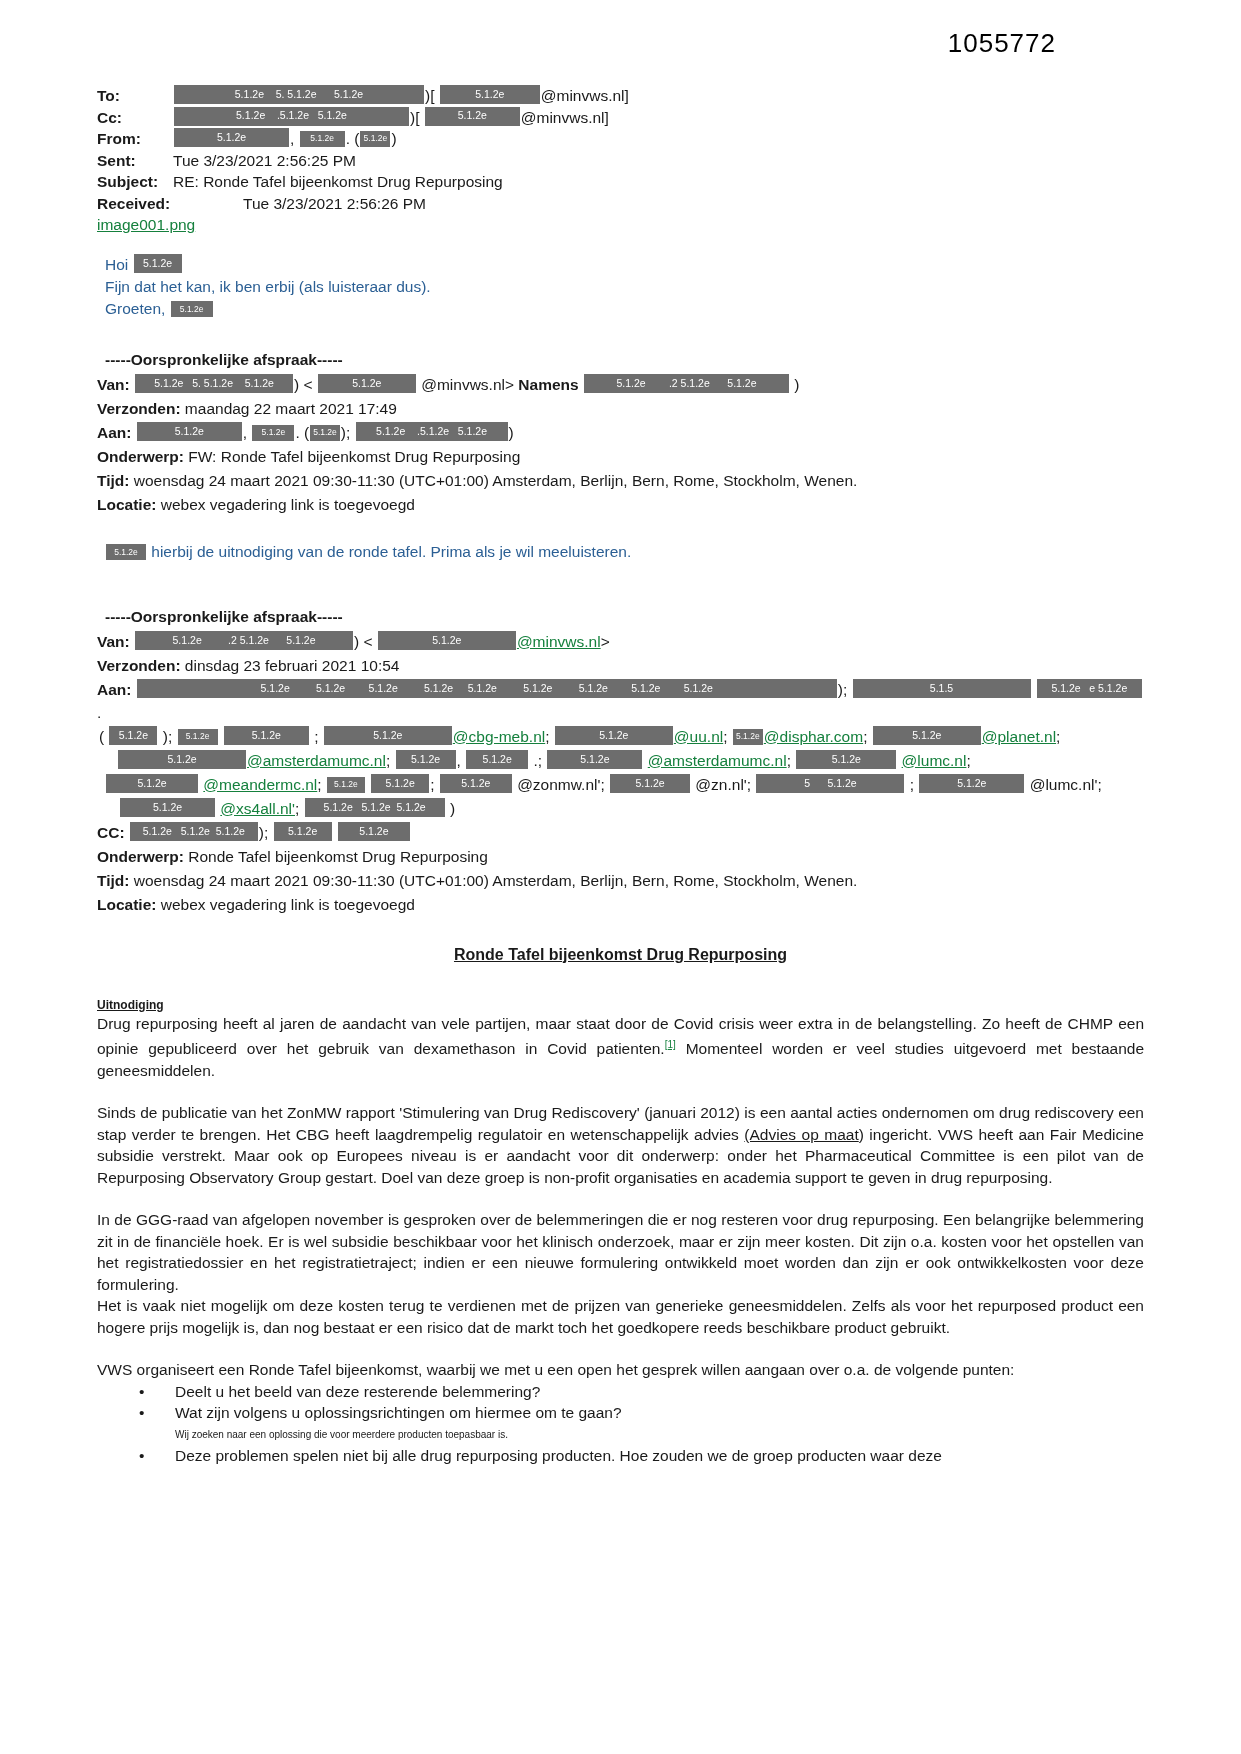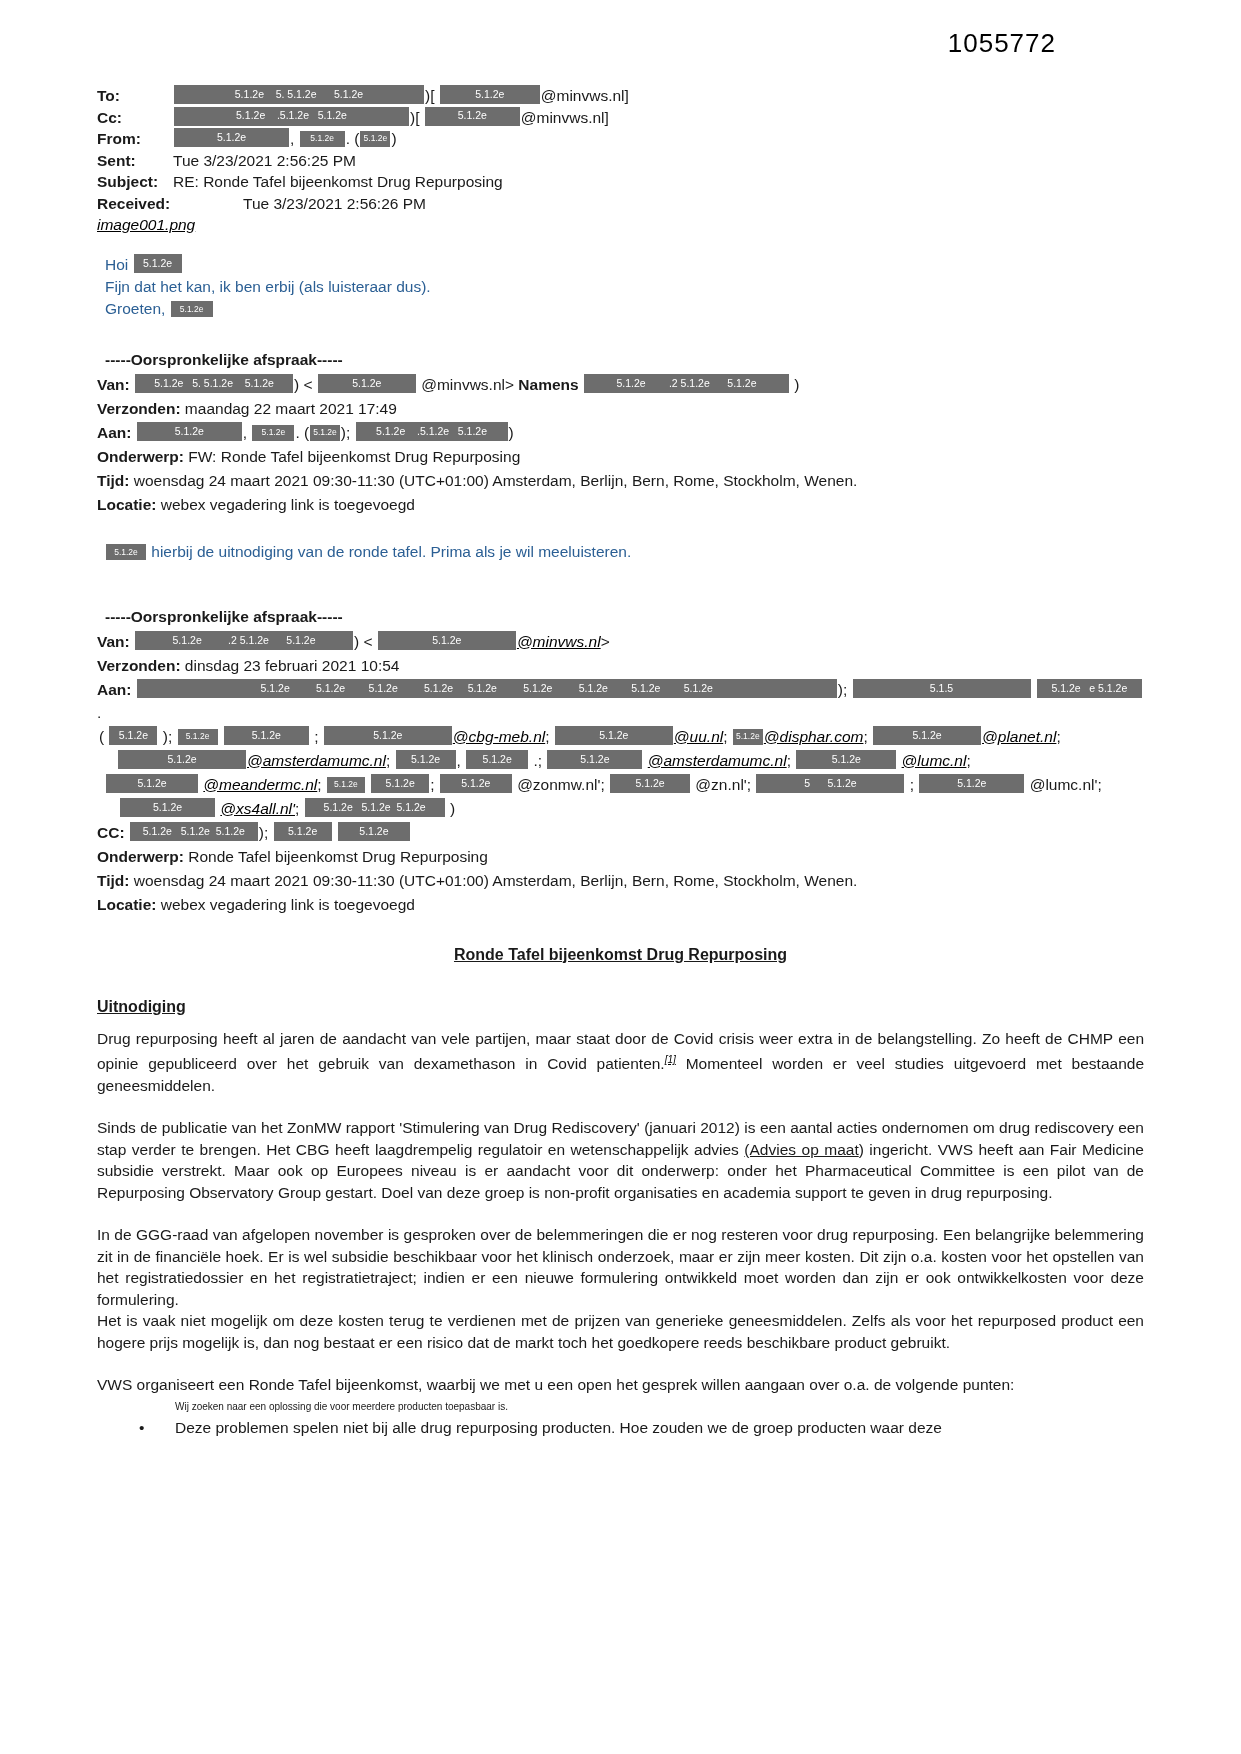--- a/index.html
+++ b/index.html
@@ -24,39 +24,39 @@
   .attach{margin-top:0px;line-height:21.5px;font-size:15.5px;}
   
   .redact{
     background:#6d6d6d;color:#ffffff;
     display:inline-flex;align-items:center;justify-content:center;
     font-size:10.5px;height:19px;min-width:26px;
     vertical-align:text-bottom;white-space:pre;
     padding:0 3px;box-sizing:border-box;margin:0 1px;
   }
   .redact.sm{font-size:8.5px;height:16px;}
-  .link{color:#000000;text-decoration:underline;font-style:italic;}
+  .link{color:#15803d;text-decoration:underline;}
   .und{text-decoration:underline;}
   .bold{font-weight:bold;}
   sup.fn{font-size:10px;}
   
   .msg{color:#2b5f94;font-size:15.5px;line-height:22px;padding-left:8px;white-space:pre-wrap;}  .gap18{height:18px;} .gap24{height:24px;} .gap28{height:28px;}
   
   .sep{font-weight:bold;font-size:15.5px;padding-left:8px;margin-bottom:2px;}
   .ap{font-size:15.5px;line-height:23px;}
   .ap-row{white-space:pre-wrap;margin-bottom:1px;}
   .ap-row .lb{font-weight:bold;}
   .ind2{padding-left:2px;} .ind8{padding-left:8px;}
   .ind20{padding-left:20px;} .ind22{padding-left:22px;}
   
   .title{
     text-align:center;font-weight:bold;font-size:16px;
     text-decoration:underline;margin:30px 0 34px 0;
   }
-  .h-uitnodiging{font-weight:bold;font-size:16px;text-decoration:underline;margin-bottom:12px;}
+  .h-uitnodiging{font-weight:bold;font-size:12px;text-decoration:underline;margin-bottom:1px;}
   .para{font-size:15.5px;line-height:21.5px;text-align:justify;white-space:pre-wrap;}
   .para+.para{margin-top:0;}
   .pgap{height:21px;}
   .bullets{margin:0;padding:0;list-style:none;}
   .bullets li{position:relative;padding-left:78px;font-size:15.5px;line-height:21.5px;}
   .bullets li::before{content:"\2022";position:absolute;left:42px;top:0;}
   .bullet-sub{padding-left:78px;font-size:10px;line-height:21.5px;}
 </style>
 </head>
 <body>
@@ -141,18 +141,22 @@
 
   <div class="h-uitnodiging">Uitnodiging</div>
   <div class="para"><span>Drug repurposing heeft al jaren de aandacht van vele partijen, maar staat door de Covid crisis weer extra in de belangstelling. Zo heeft de CHMP een opinie gepubliceerd over het gebruik van dexamethason in Covid patienten.</span><sup class="link fn">[1]</sup><span> Momenteel worden er veel studies uitgevoerd met bestaande geneesmiddelen.</span></div>
   <div class="pgap"></div>
   <div class="para"><span>Sinds de publicatie van het ZonMW rapport 'Stimulering van Drug Rediscovery' (januari 2012) is een aantal acties ondernomen om drug rediscovery een stap verder te brengen. Het CBG heeft laagdrempelig regulatoir en wetenschappelijk advies </span><span class="und">(Advies op maat</span><span>) ingericht. VWS heeft aan Fair Medicine subsidie verstrekt. Maar ook op Europees niveau is er aandacht voor dit onderwerp: onder het Pharmaceutical Committee is een pilot van de Repurposing Observatory Group gestart. Doel van deze groep is non-profit organisaties en academia support te geven in drug repurposing.</span></div>
   <div class="pgap"></div>
   <div class="para">In de GGG-raad van afgelopen november is gesproken over de belemmeringen die er nog resteren voor drug repurposing. Een belangrijke belemmering zit in de financiële hoek. Er is wel subsidie beschikbaar voor het klinisch onderzoek, maar er zijn meer kosten. Dit zijn o.a. kosten voor het opstellen van het registratiedossier en het registratietraject; indien er een nieuwe formulering ontwikkeld moet worden dan zijn er ook ontwikkelkosten voor deze formulering.</div>
   <div class="para">Het is vaak niet mogelijk om deze kosten terug te verdienen met de prijzen van generieke geneesmiddelen. Zelfs als voor het repurposed product een hogere prijs mogelijk is, dan nog bestaat er een risico dat de markt toch het goedkopere reeds beschikbare product gebruikt.</div>
   <div class="pgap"></div>
   <div class="para">VWS organiseert een Ronde Tafel bijeenkomst, waarbij we met u een open het gesprek willen aangaan over o.a. de volgende punten:</div>
+  <ul class="bullets">
+    <li>Deelt u het beeld van deze resterende belemmering?</li>
+    <li>Wat zijn volgens u oplossingsrichtingen om hiermee om te gaan?</li>
+  </ul>
   <div class="bullet-sub">Wij zoeken naar een oplossing die voor meerdere producten toepasbaar is.</div>
   <ul class="bullets">
     <li>Deze problemen spelen niet bij alle drug repurposing producten. Hoe zouden we de groep producten waar deze</li>
   </ul>
 
 </div>
 
 </body></html>

